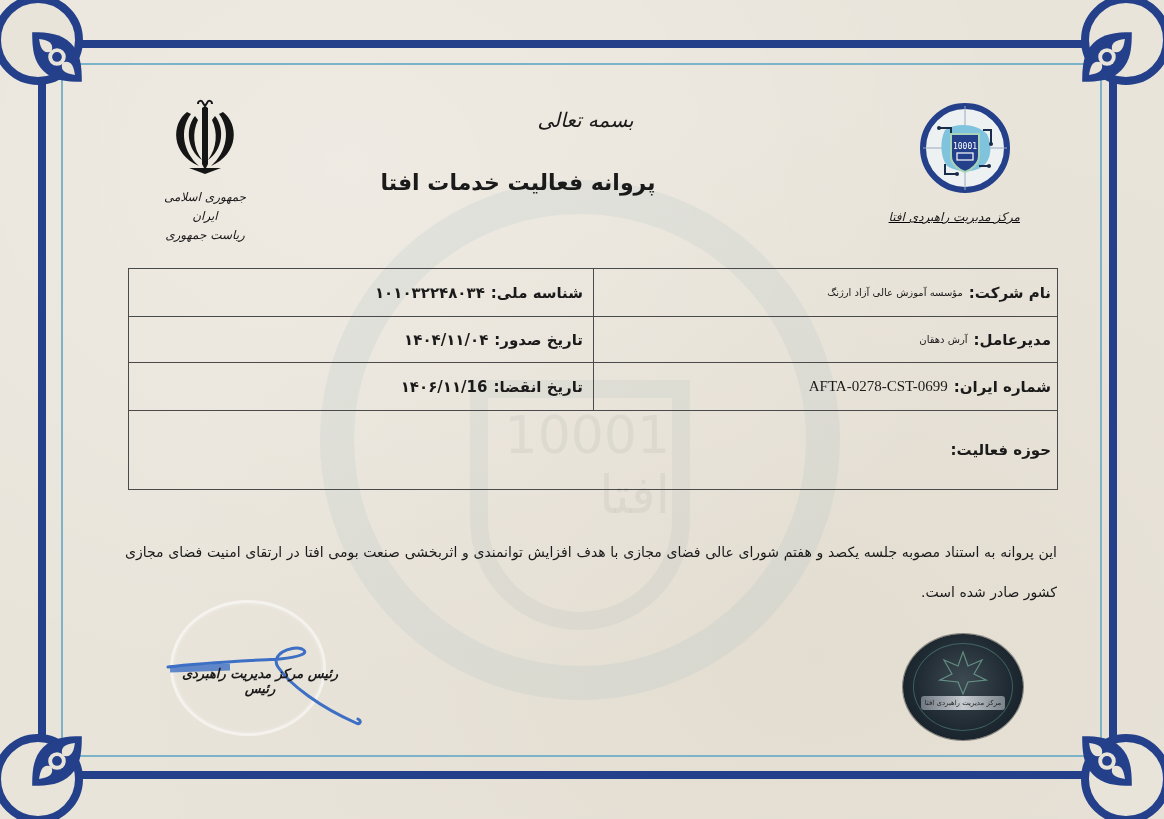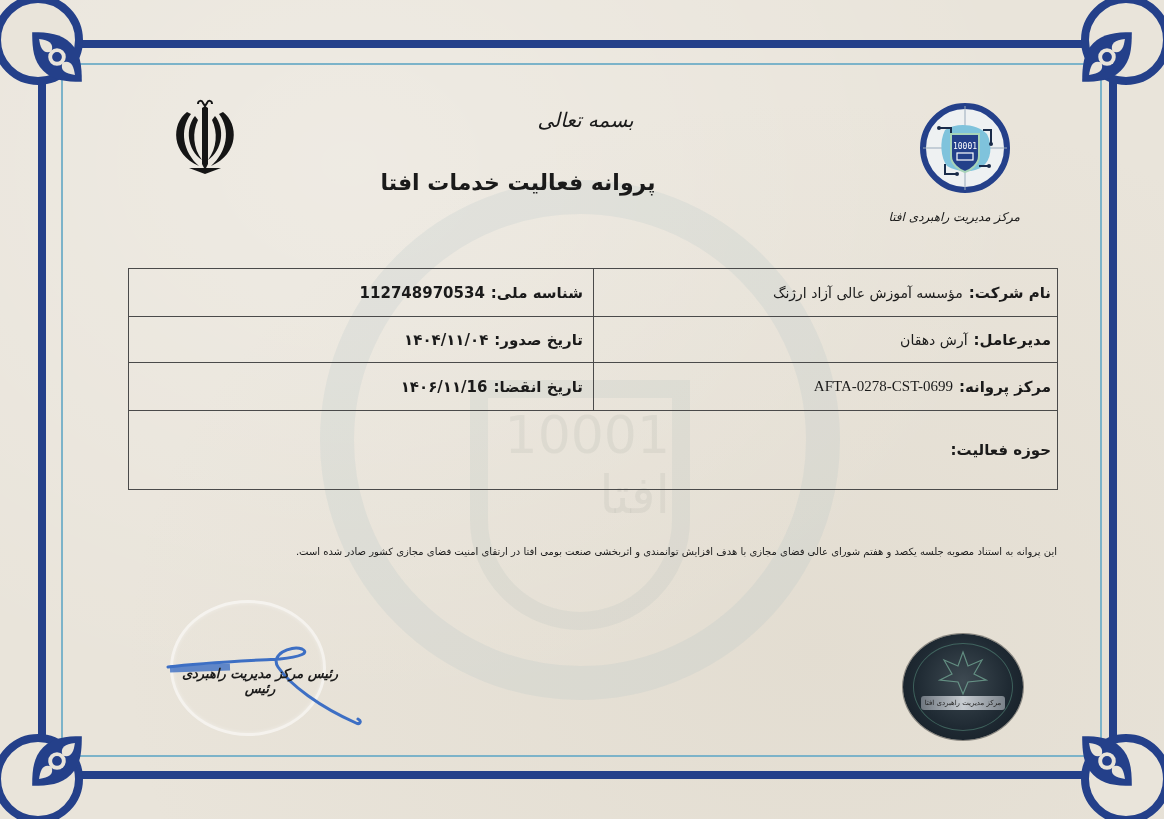--- a/index.html
+++ b/index.html
@@ -55,48 +55,48 @@
   }
   .doc-title {
     position:absolute; left:0; width:1036px; top:170px; text-align:center;
     font-size:22px; font-weight:bold; color:#1a1a1a; direction:rtl;
   }
   .emblem-left { position:absolute; left:160px; top:98px; width:90px; text-align:center; }
   .emblem-left .caption {
     font-family:"DejaVu Serif", serif; font-style:italic; font-size:12px; line-height:19px;
     color:#1a1a1a; direction:rtl; margin-top:8px; width:100px; margin-left:-5px;
   }
-  .logo-right { position:absolute; left:910px; top:100px; width:110px; text-align:center; }
+  .logo-right { position:absolute; left:910px; top:100px; width:110px; text-align:center;text-decoration:underline; }
   .logo-right .caption {
     font-family:"DejaVu Serif", serif; font-style:italic; font-size:12px; color:#1a1a1a;
     direction:rtl; margin-top:10px; white-space:nowrap;
   }
 
   
   .info-table {
     position:absolute; left:128px; top:268px; width:930px; height:222px;
     border:1.5px solid #4a4a4a; box-sizing:border-box; direction:rtl;
   }
   .row { position:absolute; left:0; width:100%; border-bottom:1.5px solid #4a4a4a; box-sizing:border-box; }
   .row.r1 { top:0; height:48px; }
   .row.r2 { top:48px; height:46px; }
   .row.r3 { top:94px; height:48px; }
   .row.r4 { top:142px; height:78px; border-bottom:none; }
   .cell { position:absolute; top:0; height:100%; display:flex; align-items:center; box-sizing:border-box; font-size:14px; color:#1a1a1a; }
   .cell.right { right:0; width:463px; padding-right:6px; }
   .cell.left  { right:463px; width:465px; padding-right:10px; border-right:1.5px solid #4a4a4a; }
   .cell.full  { right:0; width:100%; padding-right:6px; }
   .lbl { font-weight:bold; font-size:15px; margin-left:6px; }
-  .val { font-size:14px; }
+  .val { font-size:10px; }
   .val.latin { font-family:"Liberation Serif", serif; font-size:15px; direction:ltr; unicode-bidi:embed; }
 
   
   .statement {
     position:absolute; left:125px; width:932px; top:532px; direction:rtl; text-align:justify;
-    font-size:10px; line-height:40px; color:#1a1a1a; text-align-last:right;
+    font-size:14px; line-height:40px; color:#1a1a1a; text-align-last:right;
   }
 
   
   .sig-emboss {
     position:absolute; left:170px; top:600px; width:150px; height:130px; border-radius:50%;
     border:3px solid rgba(255,255,255,0.55); box-shadow:0 0 4px rgba(255,255,255,0.4) inset;
   }
   .sig-title {
     position:absolute; left:180px; top:666px; width:160px; text-align:center; direction:rtl;
     font-family:"DejaVu Serif", serif; font-style:italic; font-weight:bold; font-size:13px; color:#1a1a1a;
@@ -181,20 +181,24 @@
     <g fill="#151515">
       <path d="M40 8 L43 10 L43 66 L40 72 L37 66 L37 10Z"></path>
       <path d="M33 6 C33 2 37 2 38 5 L40 8 L42 5 C43 2 47 2 47 6" fill="none" stroke="#151515" stroke-width="2"></path>
       <path d="M22 14 C6 26 6 56 34 68 C18 54 14 32 26 16Z"></path>
       <path d="M58 14 C74 26 74 56 46 68 C62 54 66 32 54 16Z"></path>
       <path d="M30 18 C20 30 22 52 37 62 C28 50 27 34 33 22Z"></path>
       <path d="M50 18 C60 30 58 52 43 62 C52 50 53 34 47 22Z"></path>
       <path d="M24 70 L56 70 L40 76Z"></path>
     </g>
   </svg>
+  <div class="caption">
+    <div>جمهوری اسلامی ایران</div>
+    <div>ریاست جمهوری</div>
+  </div>
 </div>
 
 <div class="logo-right">
   <svg width="96" height="96" viewBox="0 0 96 96">
     <circle cx="48" cy="48" r="42" fill="#eef1f2" stroke="#24408a" stroke-width="6"></circle>
     <line x1="6" y1="48" x2="90" y2="48" stroke="#9ab" stroke-width="1"></line>
     <line x1="48" y1="6" x2="48" y2="90" stroke="#9ab" stroke-width="1"></line>
     <path d="M28 30 C40 22 60 24 70 34 C76 46 74 60 66 66 C56 74 40 72 30 66 C24 58 22 42 28 30Z" fill="#7fc3dc"></path>
     <path d="M22 28 L34 28 L34 40 M66 30 L74 30 L74 44 M28 64 L28 74 L40 74 M62 66 L72 66" fill="none" stroke="#1a2c4a" stroke-width="2"></path>
     <circle cx="22" cy="28" r="2" fill="#1a2c4a"></circle>
@@ -209,36 +213,36 @@
 </div>
 
 <div class="info-table">
   <div class="row r1">
     <div class="cell right">
       <span class="lbl">نام شرکت:</span>
       <span class="val">مؤسسه آموزش عالی آزاد ارژنگ</span>
     </div>
     <div class="cell left">
       <span class="lbl">شناسه ملی:</span>
-      <span class="lbl">112748970534</span>
+      <span class="lbl">۱۰۱۰۳۲۲۴۸۰۳۴</span>
     </div>
   </div>
   <div class="row r2">
     <div class="cell right">
       <span class="lbl">مدیرعامل:</span>
       <span class="val">آرش دهقان</span>
     </div>
     <div class="cell left">
       <span class="lbl">تاریخ صدور:</span>
       <span class="lbl">۱۴۰۴/۱۱/۰۴</span>
     </div>
   </div>
   <div class="row r3">
     <div class="cell right">
-      <span class="lbl">مرکز پروانه:</span>
+      <span class="lbl">شماره ایران:</span>
       <span class="val latin">AFTA-0278-CST-0699</span>
     </div>
     <div class="cell left">
       <span class="lbl">تاریخ انقضا:</span>
       <span class="lbl">۱۴۰۶/۱۱/16</span>
     </div>
   </div>
   <div class="row r4">
     <div class="cell full">
       <span class="lbl">حوزه فعالیت:</span>

